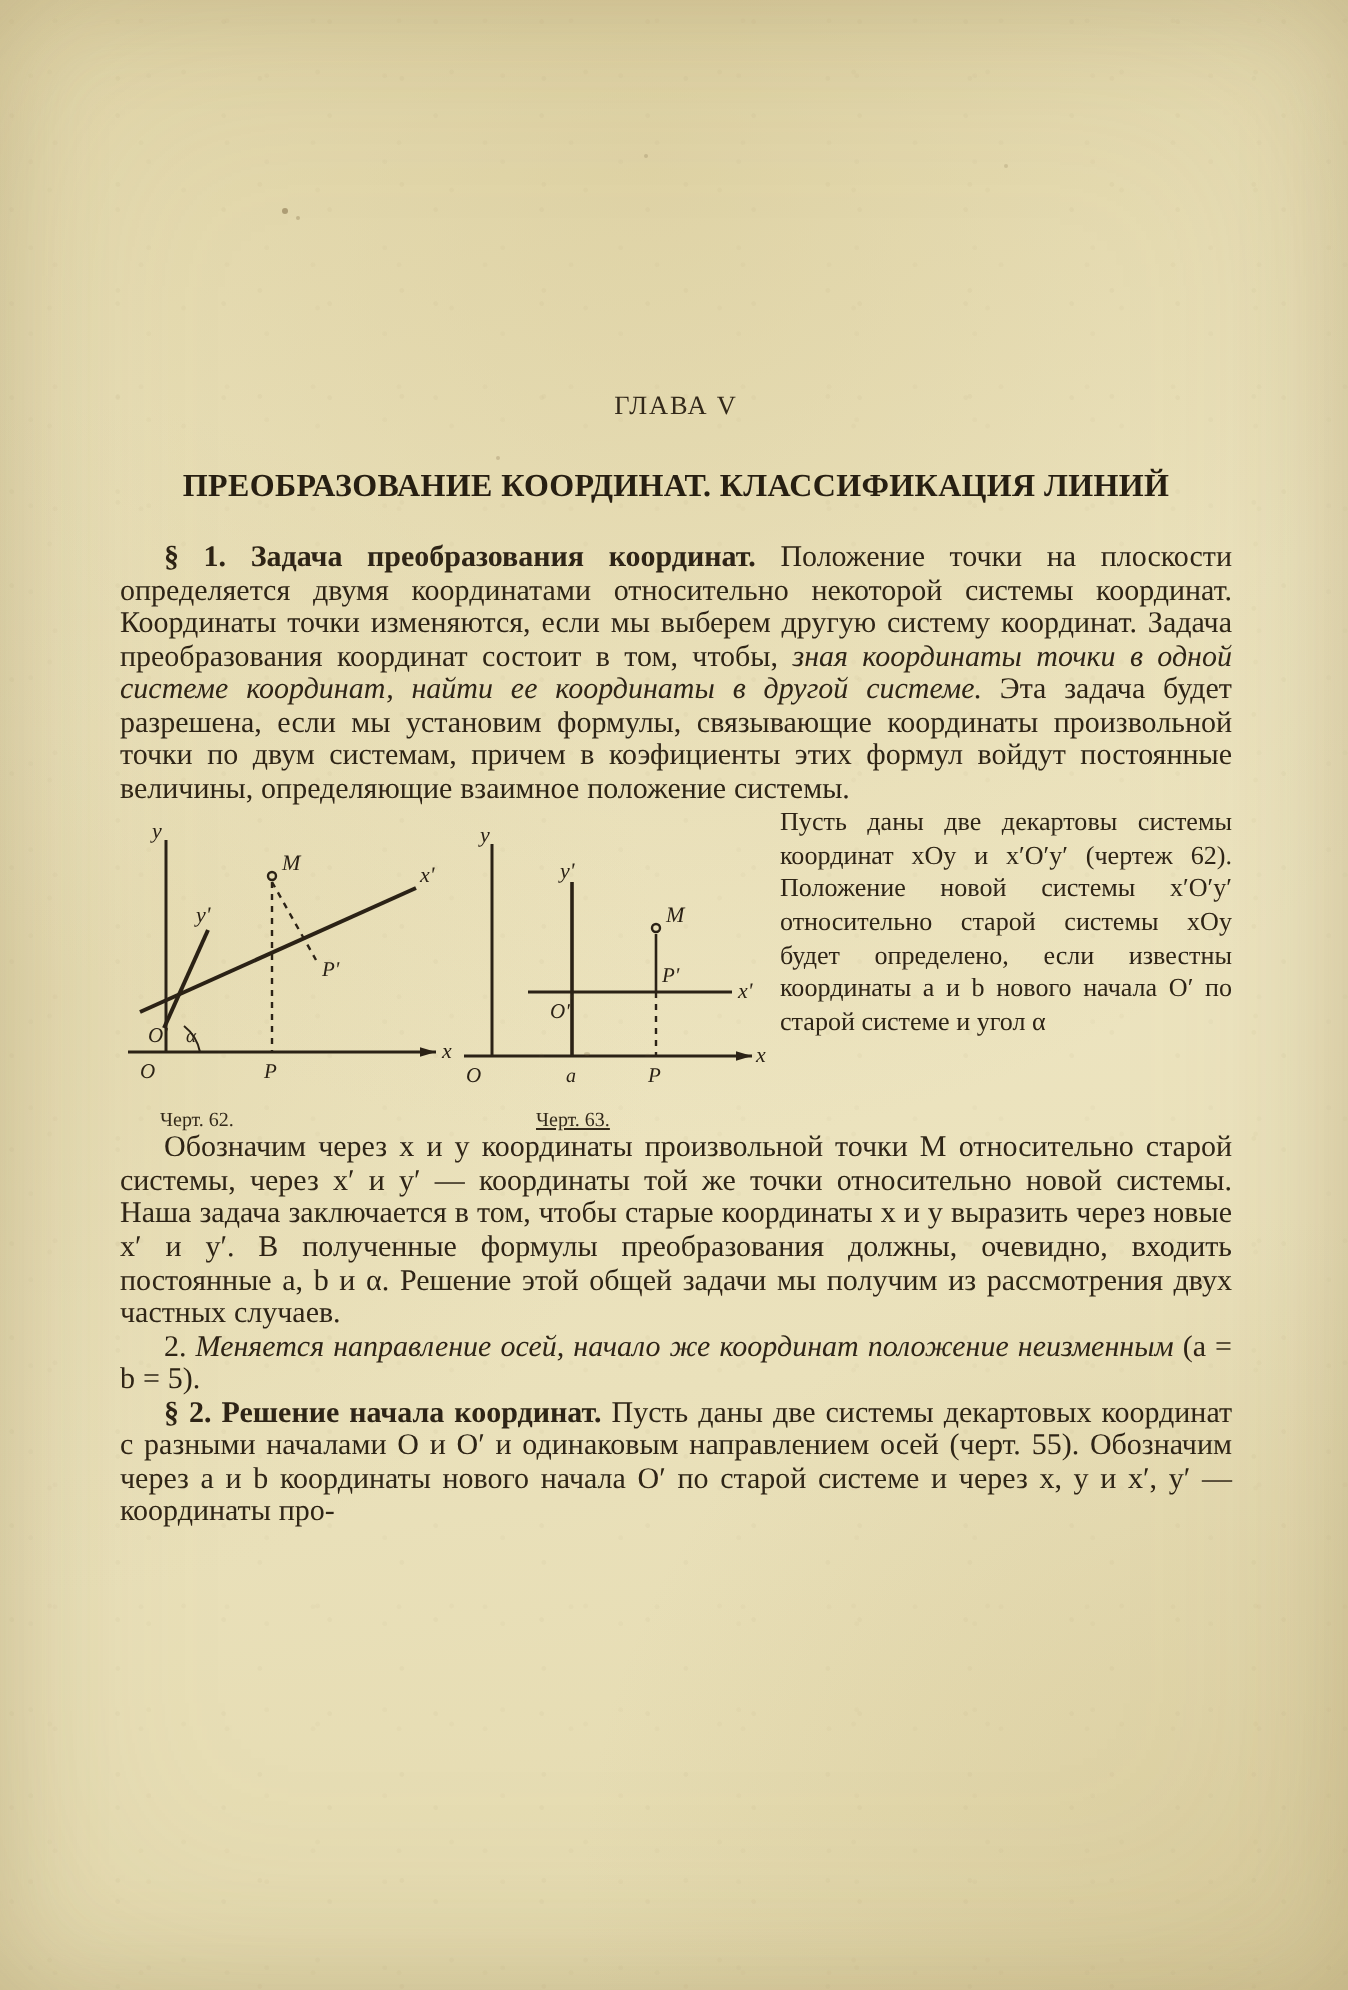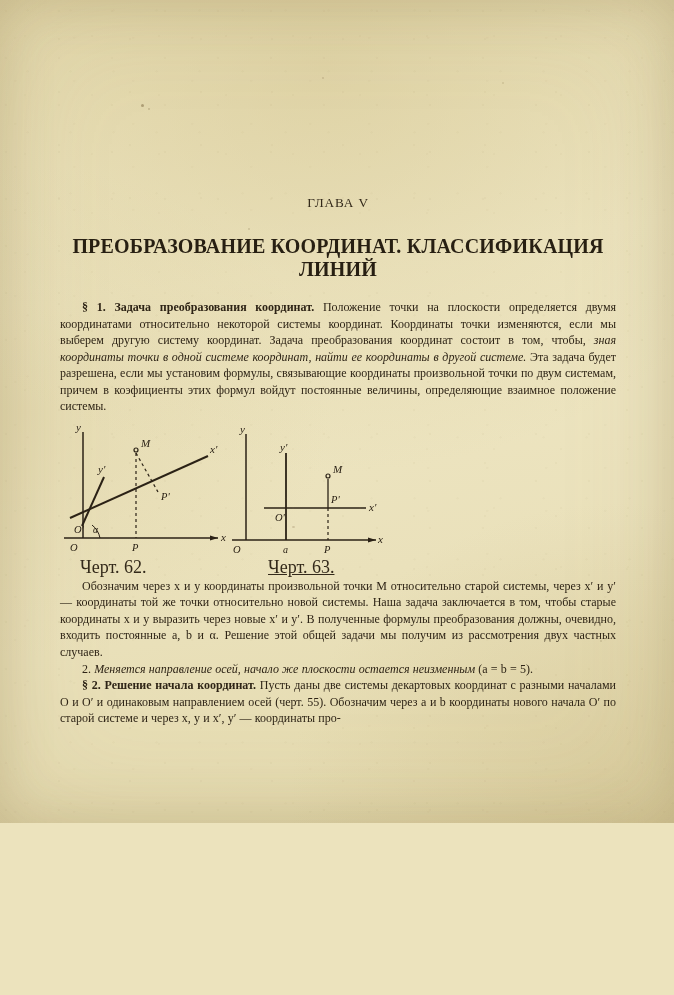--- a/index.html
+++ b/index.html
@@ -12,21 +12,21 @@
     overflow: hidden;
     background: #ece3bd;
     font-family: "Liberation Serif", serif;
     color: #2b2216;
   }
 
   
   #page {
     position: relative;
     width: 674px;
-    height: 823px;
+    height: 995px;
     box-sizing: border-box;
     background:
       radial-gradient(ellipse 120% 80% at 48% 8%, rgba(214,200,150,0.55) 0%, rgba(236,227,189,0) 62%),
       radial-gradient(ellipse 70% 50% at 92% 96%, rgba(206,190,140,0.45) 0%, rgba(236,227,189,0) 70%),
       radial-gradient(ellipse 60% 40% at 4% 50%, rgba(221,209,163,0.5) 0%, rgba(236,227,189,0) 75%),
       linear-gradient(172deg, #e6dcb2 0%, #efe7c4 34%, #eae1bb 68%, #e3d9ad 100%);
   }
   #grain {
     position: absolute;
     inset: 0;
@@ -65,29 +65,29 @@
   .chapter-head {
     text-align: center;
     font-size: 13.2px;
     letter-spacing: 0.9px;
     margin-top: 195px;
     color: #33291a;
   }
   .chapter-title {
     text-align: center;
     font-weight: bold;
-    font-size: 20px;
+    font-size: 16px;
     letter-spacing: 0.18px;
     margin-top: 24px;
     color: #271f12;
   }
 
   p.body {
     margin: 0;
-    font-size: 12px;
+    font-size: 15px;
     line-height: 16.55px;
     text-align: justify;
     color: #2e2416;
     word-spacing: 0.2px;
   }
   p.first { margin-top: 18px; }
   .ind { display: inline-block; width: 22px; }
   .b { font-weight: bold; }
   .it { font-style: italic; }
 
@@ -95,21 +95,21 @@
   #figwrap {
     position: relative;
     margin-top: 5px;
     width: 330px;
     height: 158px;
     float: left;
   }
   .figcaption {
     position: absolute;
     bottom: 0;
-    font-size: 18px;
+    font-size: 10px;
     color: #33291a;
     white-space: nowrap;
   }
   svg.fig { position: absolute; top: 0; }
   svg.fig text {
     font-family: "Liberation Serif", serif;
     font-style: italic;
     fill: #2b2216;
   }
   .sidepar {
@@ -194,27 +194,28 @@
 
         <line x1="100" y1="59" x2="100" y2="88" stroke="#2b2216" stroke-width="1.3"></line>
         <line x1="100" y1="88" x2="100" y2="120" stroke="#2b2216" stroke-width="1.2" stroke-dasharray="3 3"></line>
         <text x="103" y="83" font-size="10.5">P'</text>
         <text x="96" y="133" font-size="10.5">P</text>
       </svg>
       <div class="figcaption" style="left:208px;text-decoration:underline;">Черт. 63.</div>
 
     </div>
 
+    <div class="sidepar">Пусть даны две декартовы системы координат xOy и x′O′y′ (чертеж 62). Положение новой системы x′O′y′ относительно старой системы xOy будет определено, если известны координаты a и b нового начала O′ по старой системе и угол α</div>
     <div class="clear"></div>
 
 
     <p class="body"><span class="ind"></span><span>Обозначим через x и y координаты произвольной точки M относительно старой системы, через x′ и y′ — координаты той же точки относительно новой системы. Наша задача заключается в том, чтобы старые координаты x и y выразить через новые x′ и y′. В полученные формулы преобразования должны, очевидно, входить постоянные a, b и α. Решение этой общей задачи мы получим из рассмотрения двух частных случаев.</span></p>
 
 
-    <p class="body"><span class="ind"></span><span>2.</span> <span class="it">Меняется направление осей, начало же плоскости остается неизменным</span> <span>(a = b = 5).</span></p>
+    <p class="body"><span class="ind"></span><span>2.</span> <span class="it">Меняется направление осей, начало же координат положение неизменным</span> <span>(a = b = 5).</span></p>
 
     <p class="body"><span class="ind"></span><span class="b">§ 2.</span> <span class="b">Решение начала координат.</span> <span>Пусть даны две системы декартовых координат с разными началами O и O′ и одинаковым направлением осей (черт. 55). Обозначим через a и b координаты нового начала O′ по старой системе и через x, y и x′, y′ — координаты про-</span></p>
 
   </div>
 
   <div class="speck" style="left:141px;top:104px;width:3px;height:3px;"></div>
   <div class="speck" style="left:148px;top:108px;width:2px;height:2px;opacity:.6;"></div>
   <div class="speck" style="left:322px;top:77px;width:2px;height:2px;opacity:.45;"></div>
   <div class="speck" style="left:502px;top:82px;width:2px;height:2px;opacity:.4;"></div>
   <div class="speck" style="left:248px;top:228px;width:2px;height:2px;opacity:.5;"></div>

